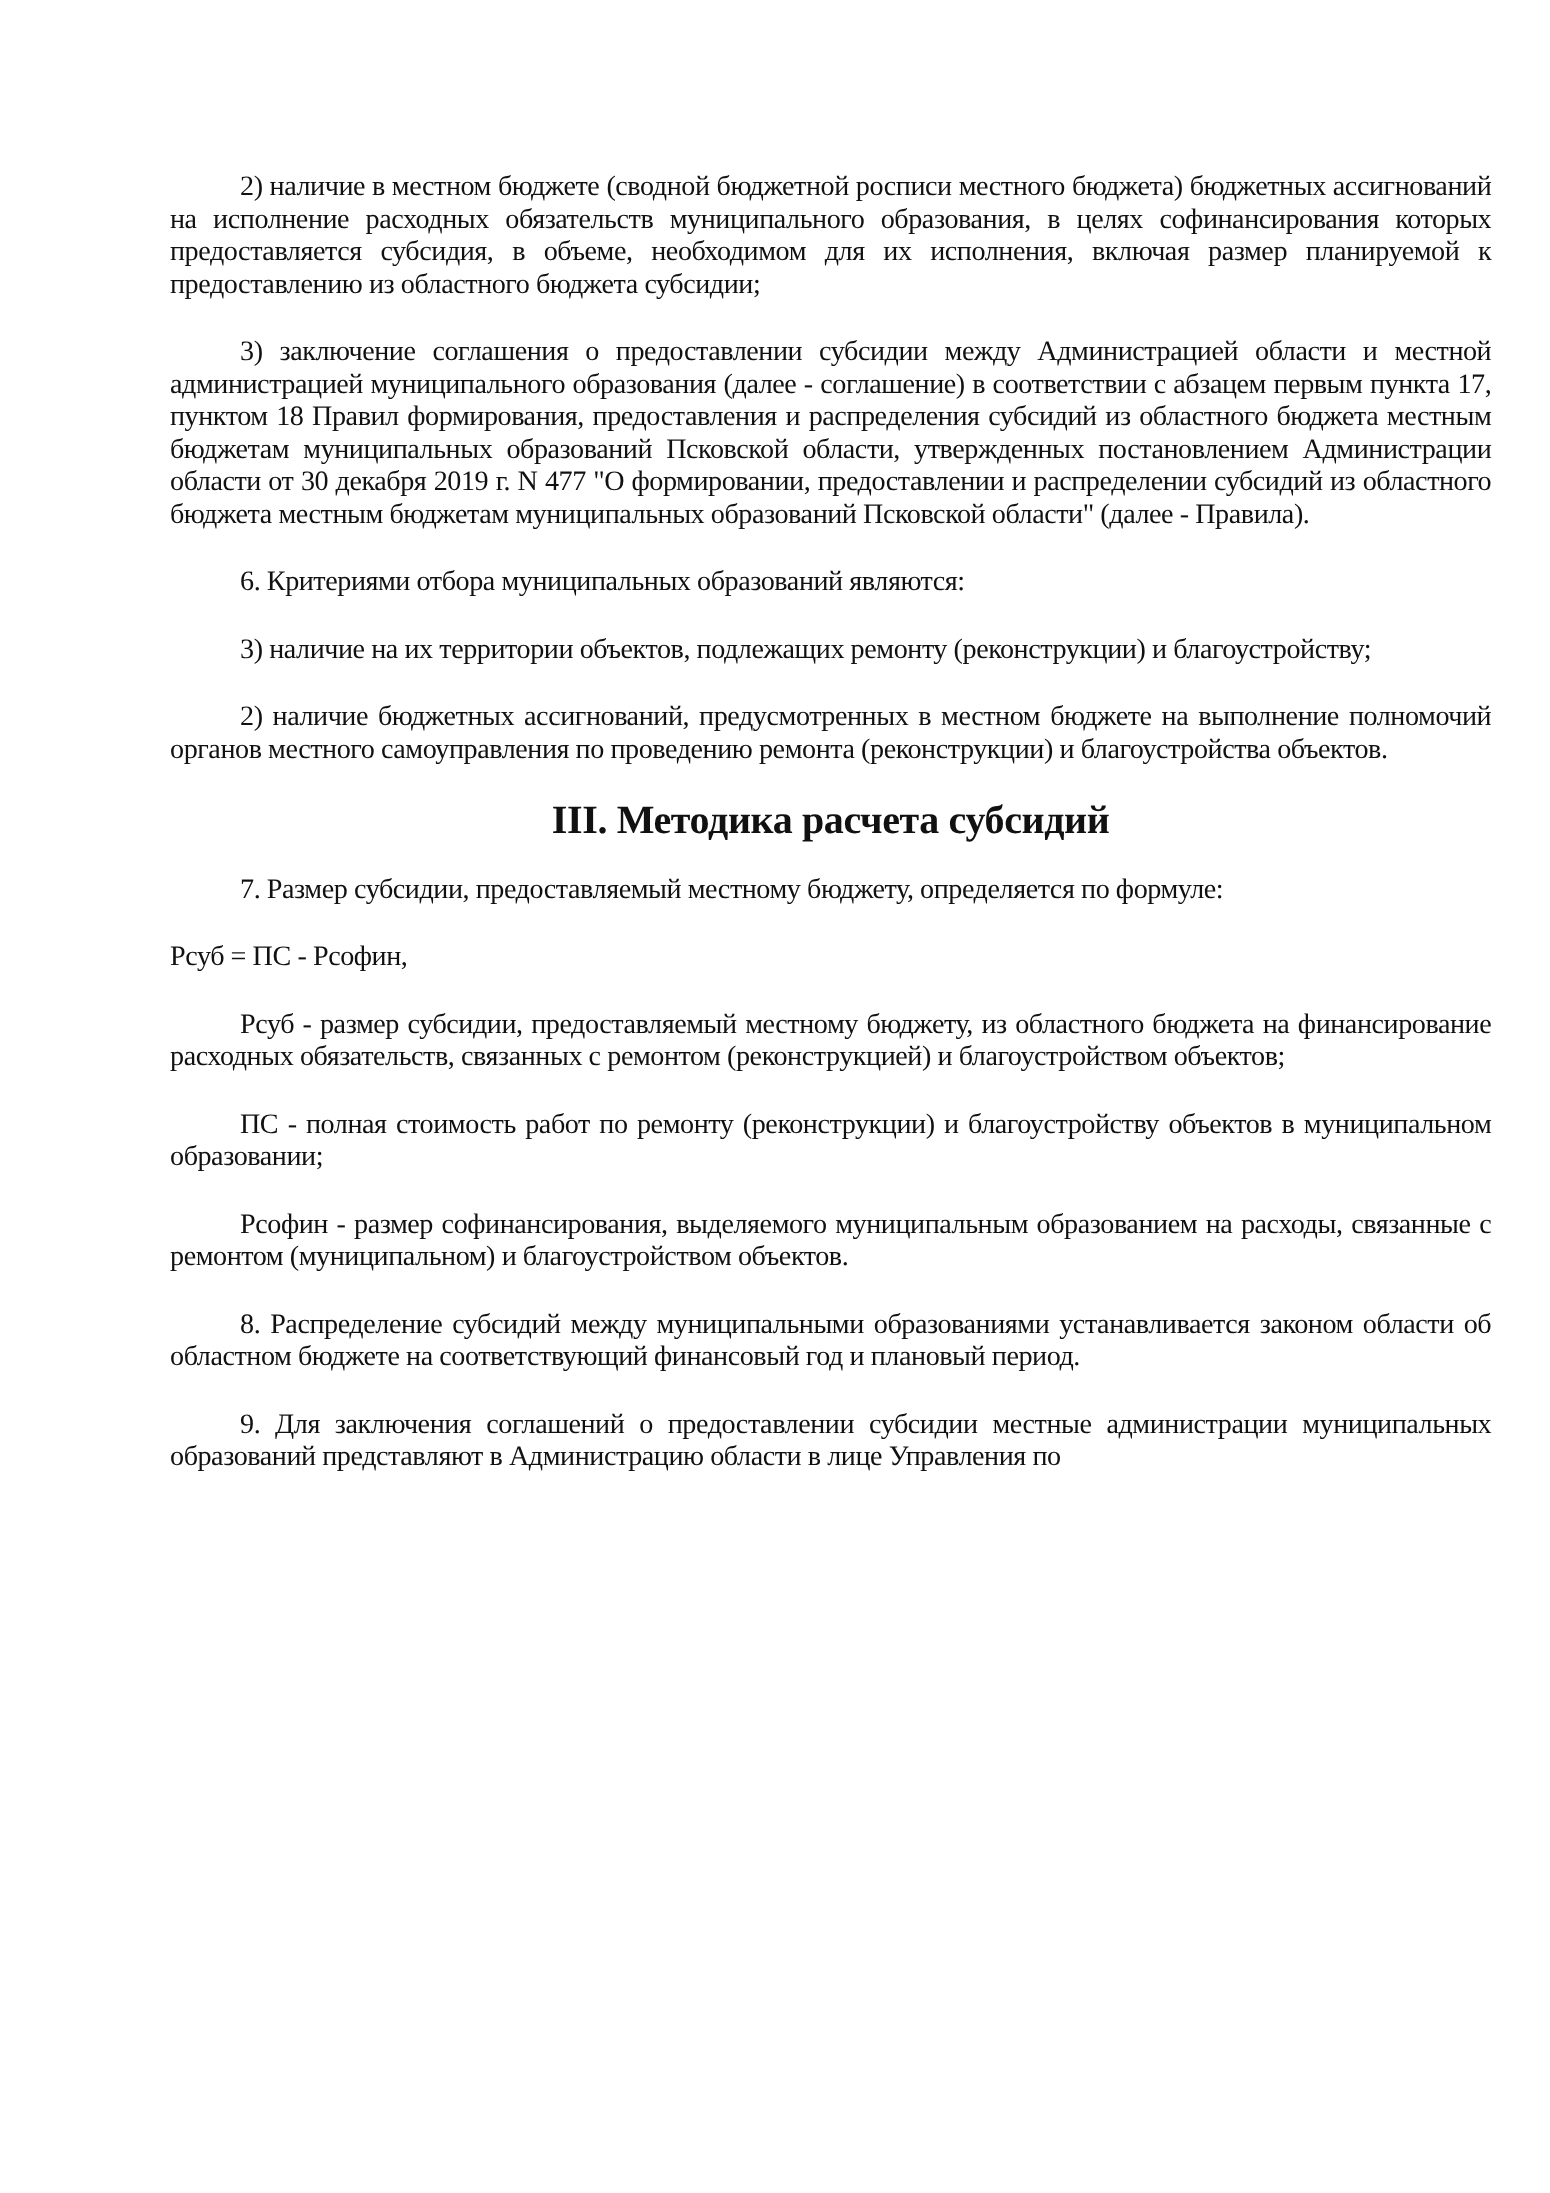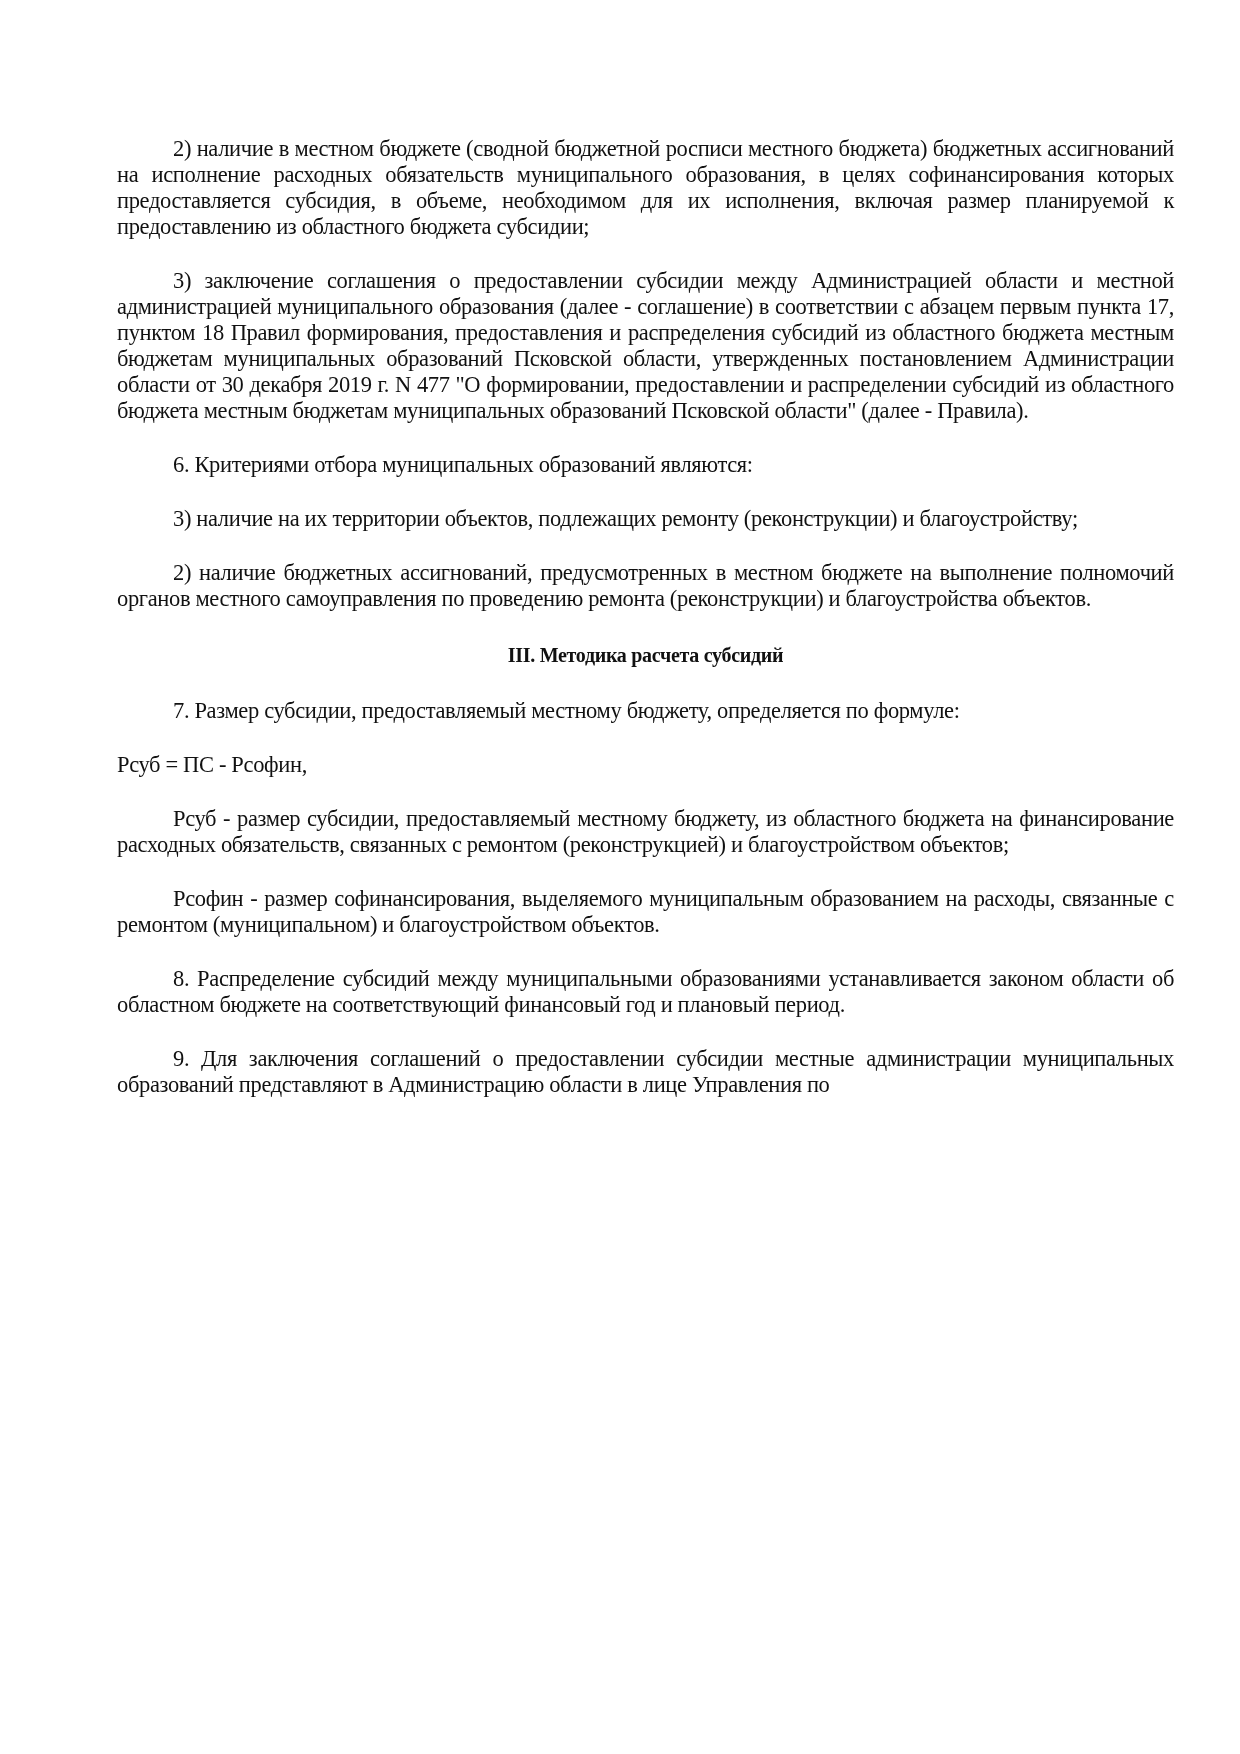--- a/index.html
+++ b/index.html
@@ -1,39 +1,40 @@
 <!DOCTYPE html>
 <html><head>
 <meta charset="utf-8">
 <style>
   html, body { margin: 0; padding: 0; background: #ffffff; }
   body { width: 1240px; height: 1754px; position: relative; overflow: hidden; }
   .page {
-    position: absolute; left: 117px; top: 136px; width: 1057px;
+    position: absolute; left: 136px; top: 136px; width: 1057px;
     font-family: "Liberation Serif", serif; font-size: 22.5px; line-height: 26px;
     color: #111111; letter-spacing: -0.35px;
   }
   .para { margin: 0 0 28px 0; text-align: justify; text-indent: 56px; }
   .para.left-indent { text-align: left; }
   .heading {
-    text-align: center; font-weight: bold; font-size: 20px; line-height: 30px;
+    text-align: center; font-weight: bold; font-size: 32px; line-height: 30px;
     margin: 2px 0 28px 0; letter-spacing: -0.3px;
   }
   .formula { text-align: left; margin: 0 0 28px 0; }
   .where { text-indent: 56px; margin: 0 0 28px 0; }
 </style>
 </head>
 <body>
 
 <div class="page">
   <p class="para">2) наличие в местном бюджете (сводной бюджетной росписи местного бюджета) бюджетных ассигнований на исполнение расходных обязательств муниципального образования, в целях софинансирования которых предоставляется субсидия, в объеме, необходимом для их исполнения, включая размер планируемой к предоставлению из областного бюджета субсидии;</p>
   <p class="para">3) заключение соглашения о предоставлении субсидии между Администрацией области и местной администрацией муниципального образования (далее - соглашение) в соответствии с абзацем первым пункта 17, пунктом 18 Правил формирования, предоставления и распределения субсидий из областного бюджета местным бюджетам муниципальных образований Псковской области, утвержденных постановлением Администрации области от 30 декабря 2019 г. N 477 "О формировании, предоставлении и распределении субсидий из областного бюджета местным бюджетам муниципальных образований Псковской области" (далее - Правила).</p>
   <p class="para">6. Критериями отбора муниципальных образований являются:</p>
   <p class="para">3) наличие на их территории объектов, подлежащих ремонту (реконструкции) и благоустройству;</p>
   <p class="para">2) наличие бюджетных ассигнований, предусмотренных в местном бюджете на выполнение полномочий органов местного самоуправления по проведению ремонта (реконструкции) и благоустройства объектов.</p>
   <h2 class="heading">III. Методика расчета субсидий</h2>
   <p class="para left-indent">7. Размер субсидии, предоставляемый местному бюджету, определяется по формуле:</p>
   <p class="formula">Рсуб = ПС - Рсофин,</p>
   <p class="para">Рсуб - размер субсидии, предоставляемый местному бюджету, из областного бюджета на финансирование расходных обязательств, связанных с ремонтом (реконструкцией) и благоустройством объектов;</p>
+  <p class="para">ПС - полная стоимость работ по ремонту (реконструкции) и благоустройству объектов в муниципальном образовании;</p>
   <p class="para">Рсофин - размер софинансирования, выделяемого муниципальным образованием на расходы, связанные с ремонтом (муниципальном) и благоустройством объектов.</p>
   <p class="para">8. Распределение субсидий между муниципальными образованиями устанавливается законом области об областном бюджете на соответствующий финансовый год и плановый период.</p>
   <p class="para">9. Для заключения соглашений о предоставлении субсидии местные администрации муниципальных образований представляют в Администрацию области в лице Управления по</p>
 </div>
 
 </body></html>

